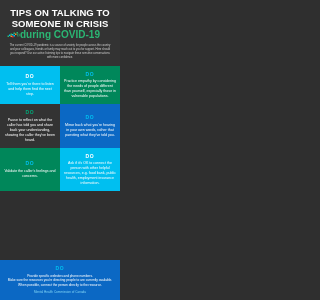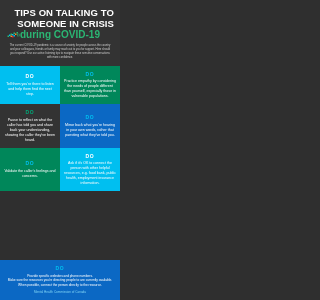--- a/index.html
+++ b/index.html
@@ -26,21 +26,21 @@
   .header {
     background: #333333;
     padding: 6px 6px 5px 6px;
     flex: 0 0 auto;
   }
   .title {
     color: #ffffff;
     font-size: 9.5px;
     line-height: 10.5px;
     font-weight: bold;
-    text-align: right;
+    text-align: center;
     letter-spacing: 0.1px;
     margin: 2px 0 0 0;
   }
   .subtitle {
     color: #2bb673;
     font-size: 10px;
     line-height: 10px;
     font-weight: bold;
     text-align: center;
     margin: 1px 0 0 0;

